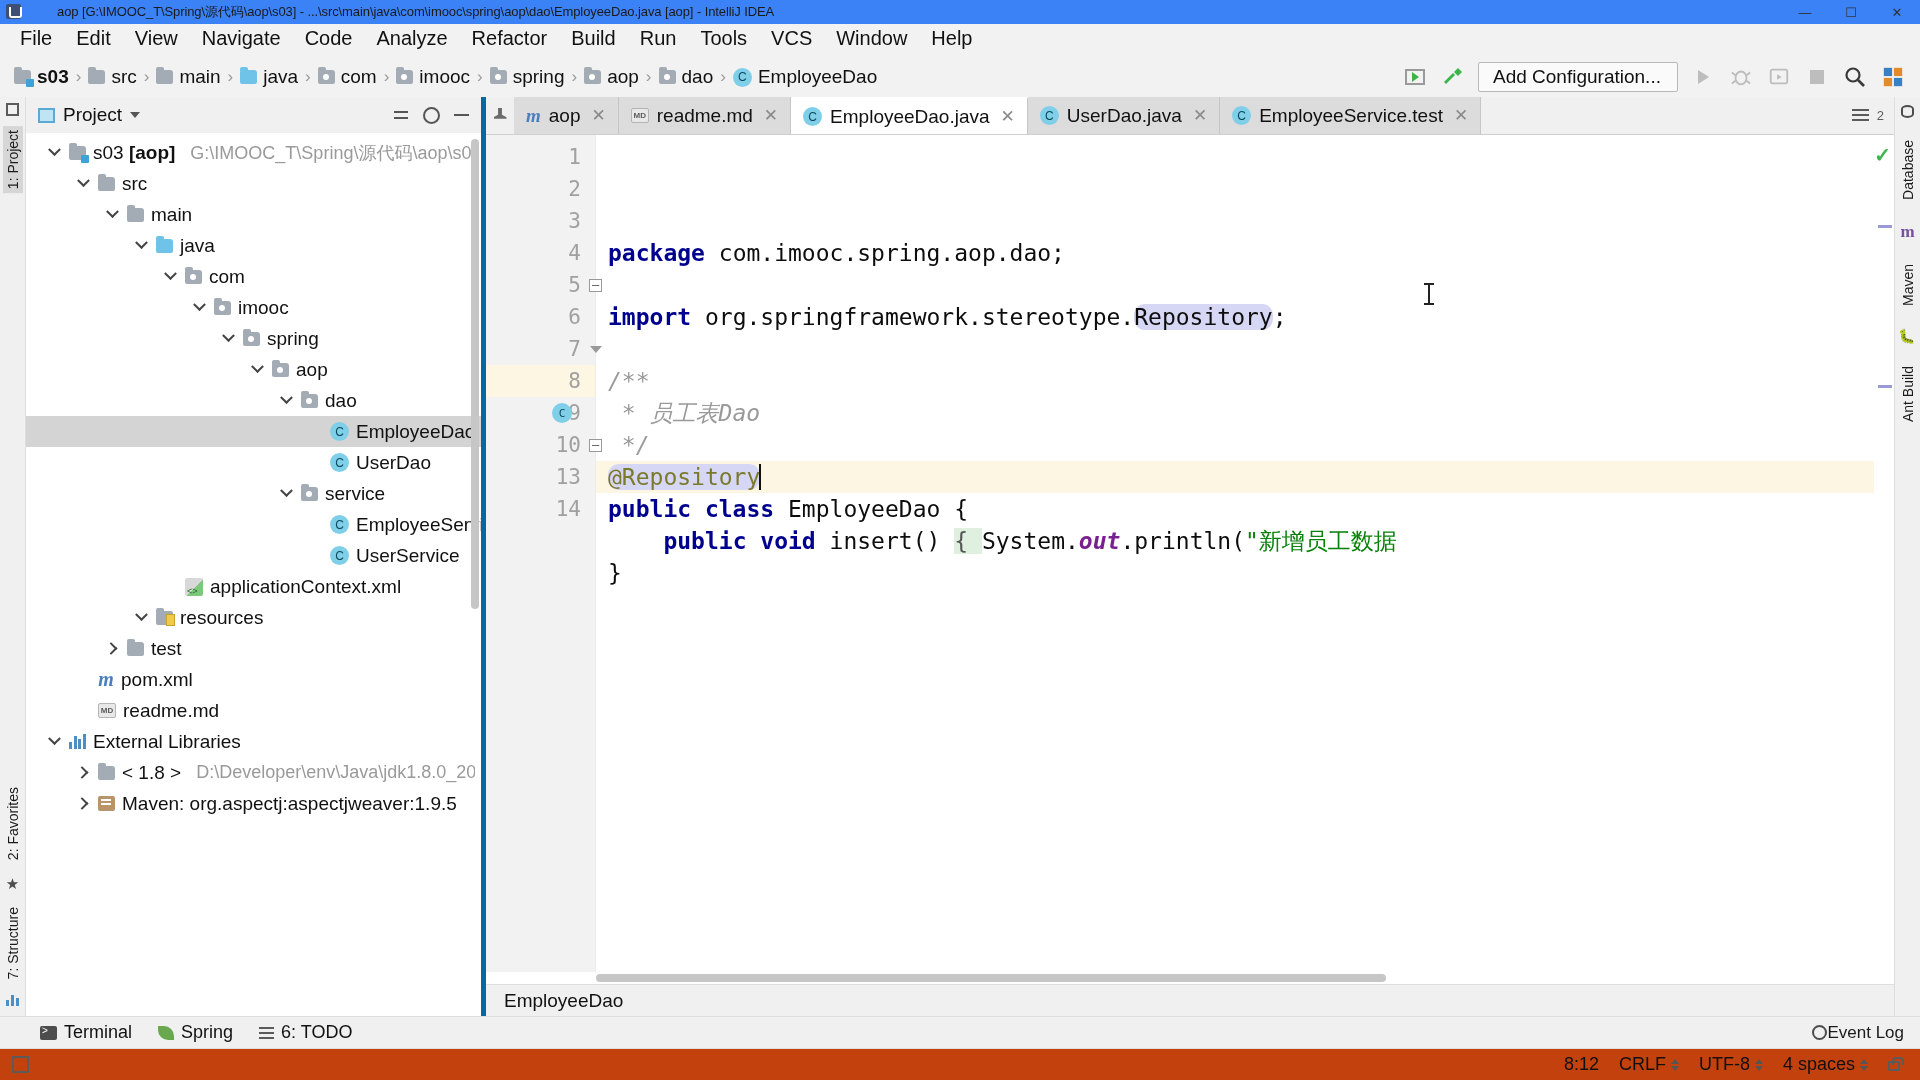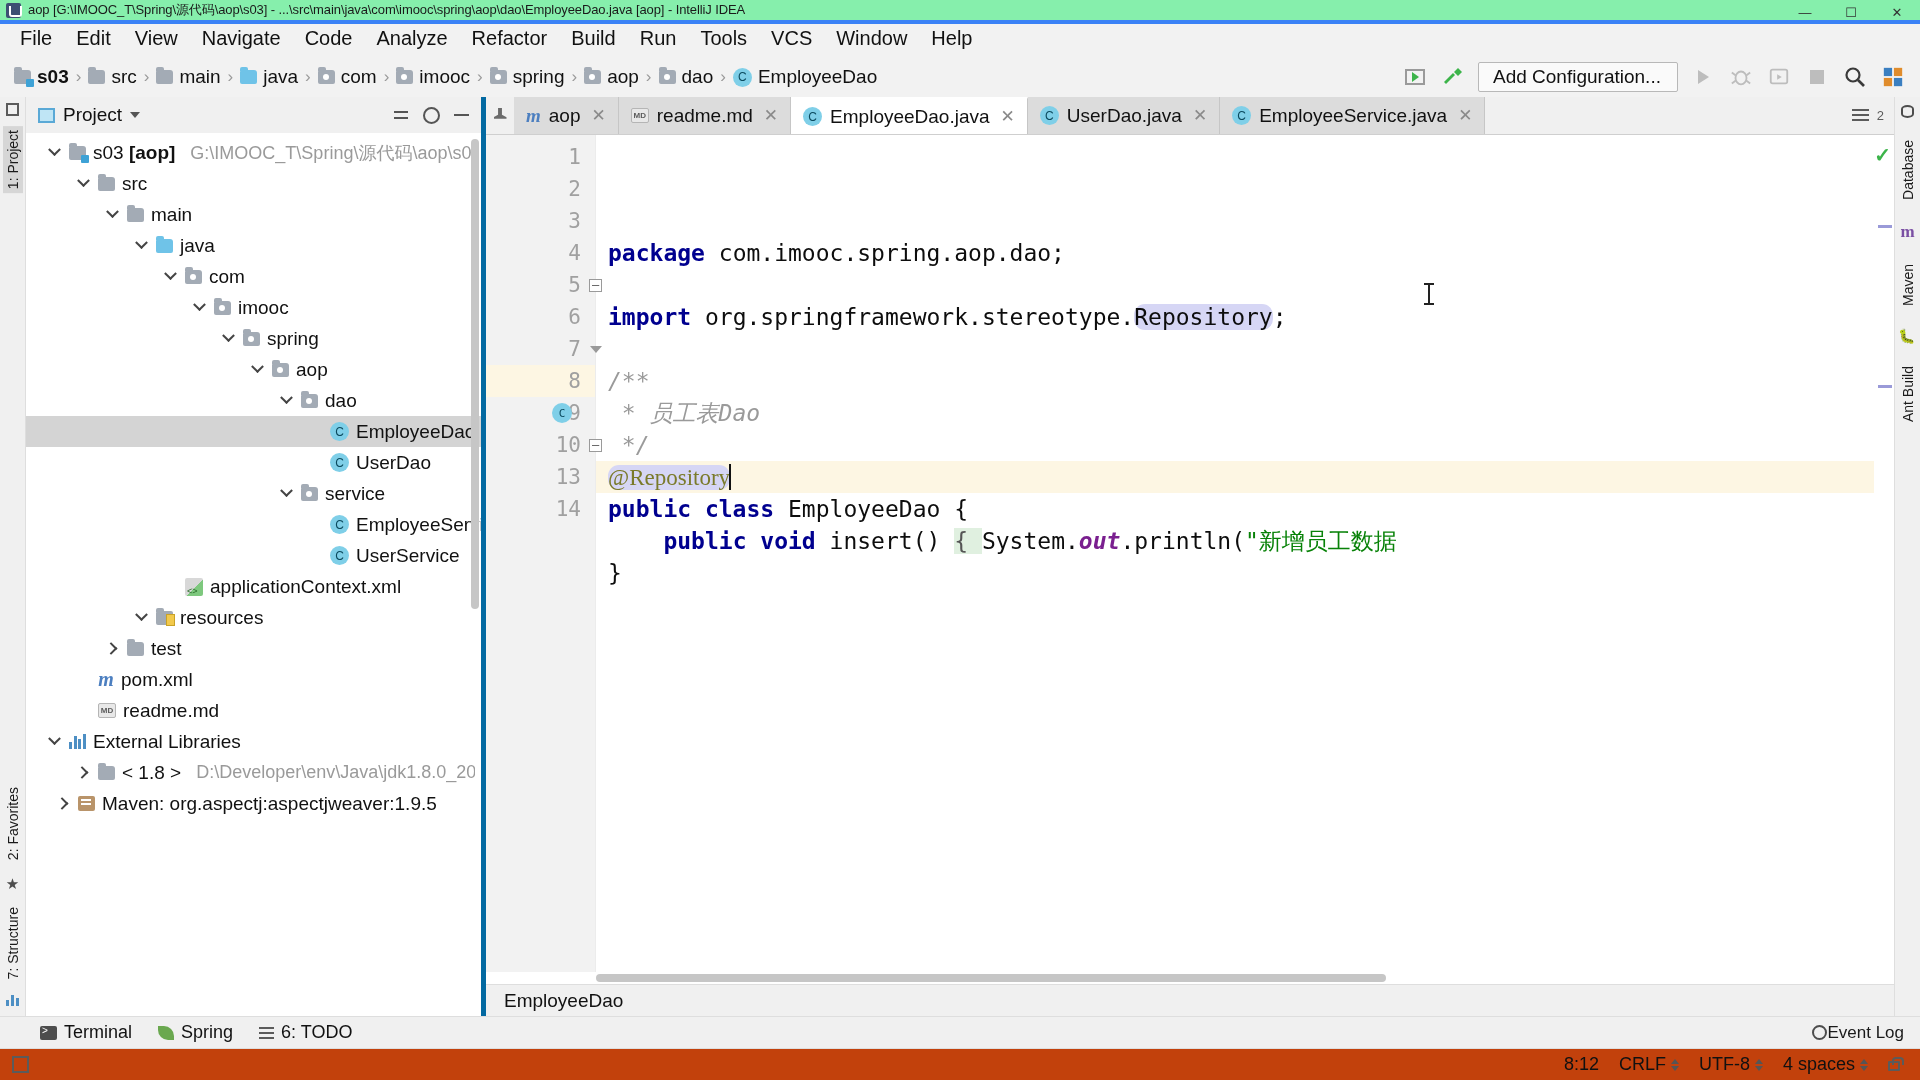--- a/index.html
+++ b/index.html
@@ -8,22 +8,22 @@
     font-family: "Liberation Sans", sans-serif;
     font-size: 17px;
     background:#f2f2f2;
     color:#1a1a1a;
     -webkit-font-smoothing: antialiased;
   }
   .app { width:1920px; height:1080px; display:flex; flex-direction:column; background:#f0f0f0; }
 
   
   .titlebar {
-    height:24px; background:#86efac; display:flex; align-items:center;
-    border-bottom:4px solid #3b82f6; flex:0 0 24px; position:relative;
+    height:24px; background:#3b82f6; display:flex; align-items:center;
+    border-bottom:1px solid #3b82f6; flex:0 0 24px; position:relative;gap:29px;
   }
   .tb-ico {
     width:15px; height:15px; margin:0 7px 0 6px; background:#3d4f73;
     border-radius:2px; position:relative; flex:0 0 15px;
   }
   .tb-ico::after{
     content:""; position:absolute; left:3px; top:3px; width:9px; height:9px;
     border:2px solid #fff; border-top:none; border-radius:0 0 3px 3px;
   }
   .tb-title { font-size:13px; color:#1a1a1a; white-space:nowrap; letter-spacing:-0.1px;}
@@ -133,21 +133,21 @@
 
   .code { flex:1; padding-top:6px; position:relative; overflow:hidden;
           font-family:"DejaVu Sans Mono", monospace; font-size:23px; line-height:32px; white-space:pre; color:#0d0d0d;}
   .cline { height:32px; padding-left:12px; }
   .cline.cur { background:#fdf6e3; }
   .kw { color:#00008f; font-weight:bold; }
   .cmt { color:#9a9a9a; font-style:italic; }
   .str { color:#088208; }
   .stat { color:#7a1f8f; font-style:italic; font-weight:bold; }
   .hl { background:#d6d6f5;border-radius:11px; }
-  .annot { color:#7a7a2a;font-family:Liberation Serif, serif; }
+  .annot { color:#7a7a2a; }
   .fold-ph { background:#e0f0e0; color:#555; }
   .caret-bar { display:inline-block; width:2px; height:26px; background:#111; vertical-align:-5px; margin-left:-1px;}
   .imouse { position:absolute; left:832px; top:148px; width:2px; height:22px; background:#222; }
   .imouse::before,.imouse::after{content:"";position:absolute;left:-4px;width:10px;height:2px;background:#222;}
   .imouse::before{top:0;} .imouse::after{bottom:0;}
 
   .markrail { position:absolute; right:0; top:0; width:20px; height:100%; background:#fff; }
   .mark { position:absolute; right:2px; width:14px; height:3px; background:#9a9ad8;}
   .check { position:absolute; right:3px; top:8px; color:#3cb44a; font-size:20px; font-weight:bold;}
 
@@ -482,21 +482,21 @@
             <span>External Libraries</span>
           </div>
           <div class="row" style="padding-left: 49px;">
             <span class="arrow">
               <span class="chev-r"></span>
             </span>
             <div class="fld"></div>
             <span>&lt; 1.8 &gt;</span>
             <span class="path-gray" style="margin-left: 8px; overflow: hidden;">D:\Developer\env\Java\jdk1.8.0_201</span>
           </div>
-          <div class="row" style="padding-left: 29px;">
+          <div class="row" style="padding-left: 49px;">
             <span class="arrow">
               <span class="chev-r"></span>
             </span>
             <div class="jar-ico"></div>
             <span>Maven: org.aspectj:aspectjweaver:1.9.5</span>
           </div>
         </div>
     </div>
 
     <div class="editor">
@@ -520,21 +520,21 @@
               <span>EmployeeDao.java</span>
               <span class="x">✕</span>
             </div>
             <div class="etab">
               <div class="cls-ic">C</div>
               <span>UserDao.java</span>
               <span class="x">✕</span>
             </div>
             <div class="etab">
               <div class="cls-ic">C</div>
-              <span>EmployeeService.java</span>
+              <span>EmployeeService.test</span>
               <span class="x">✕</span>
             </div>
           </div>
         <div class="tabs-right">
           <div class="hamb"></div>
           <div style="font-size:13px;color:#5b5b5b;">2</div>
         </div>
       </div>
 
       <div class="codearea">

